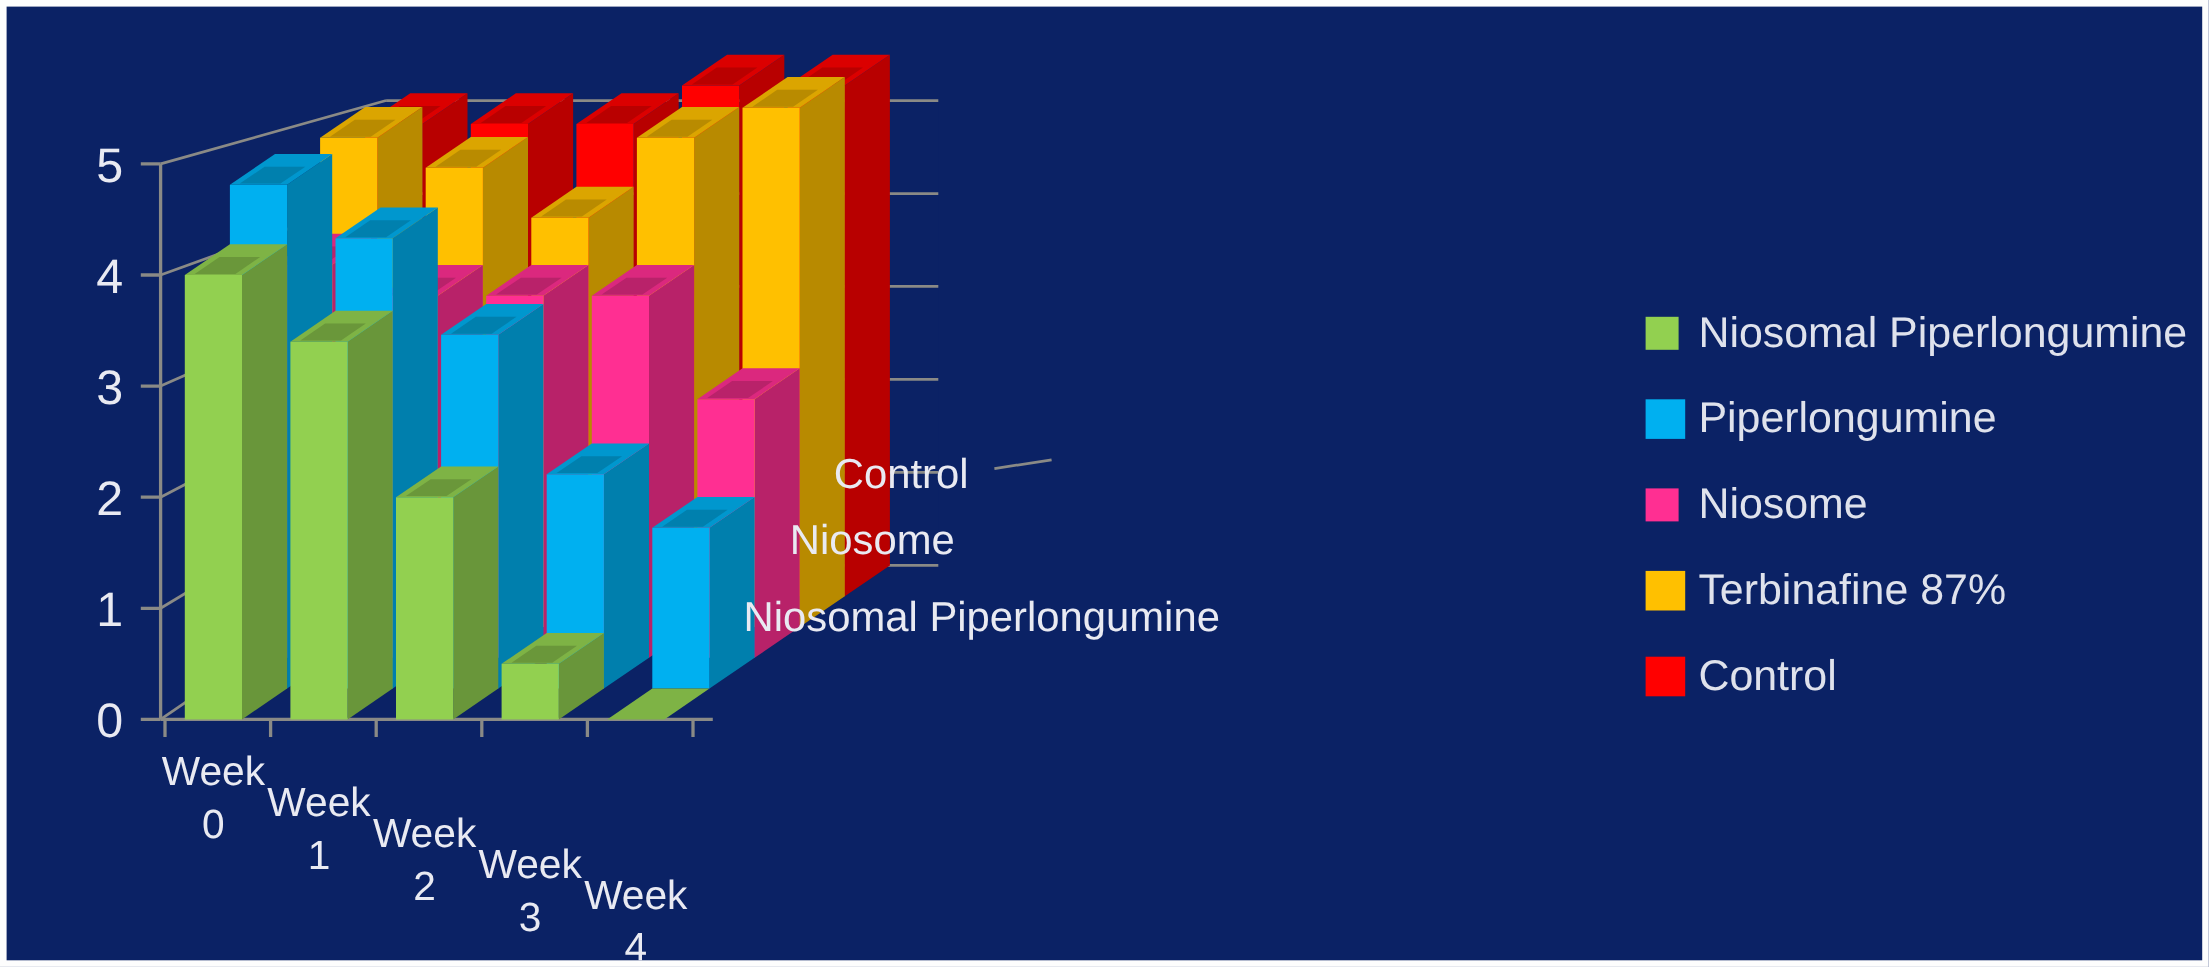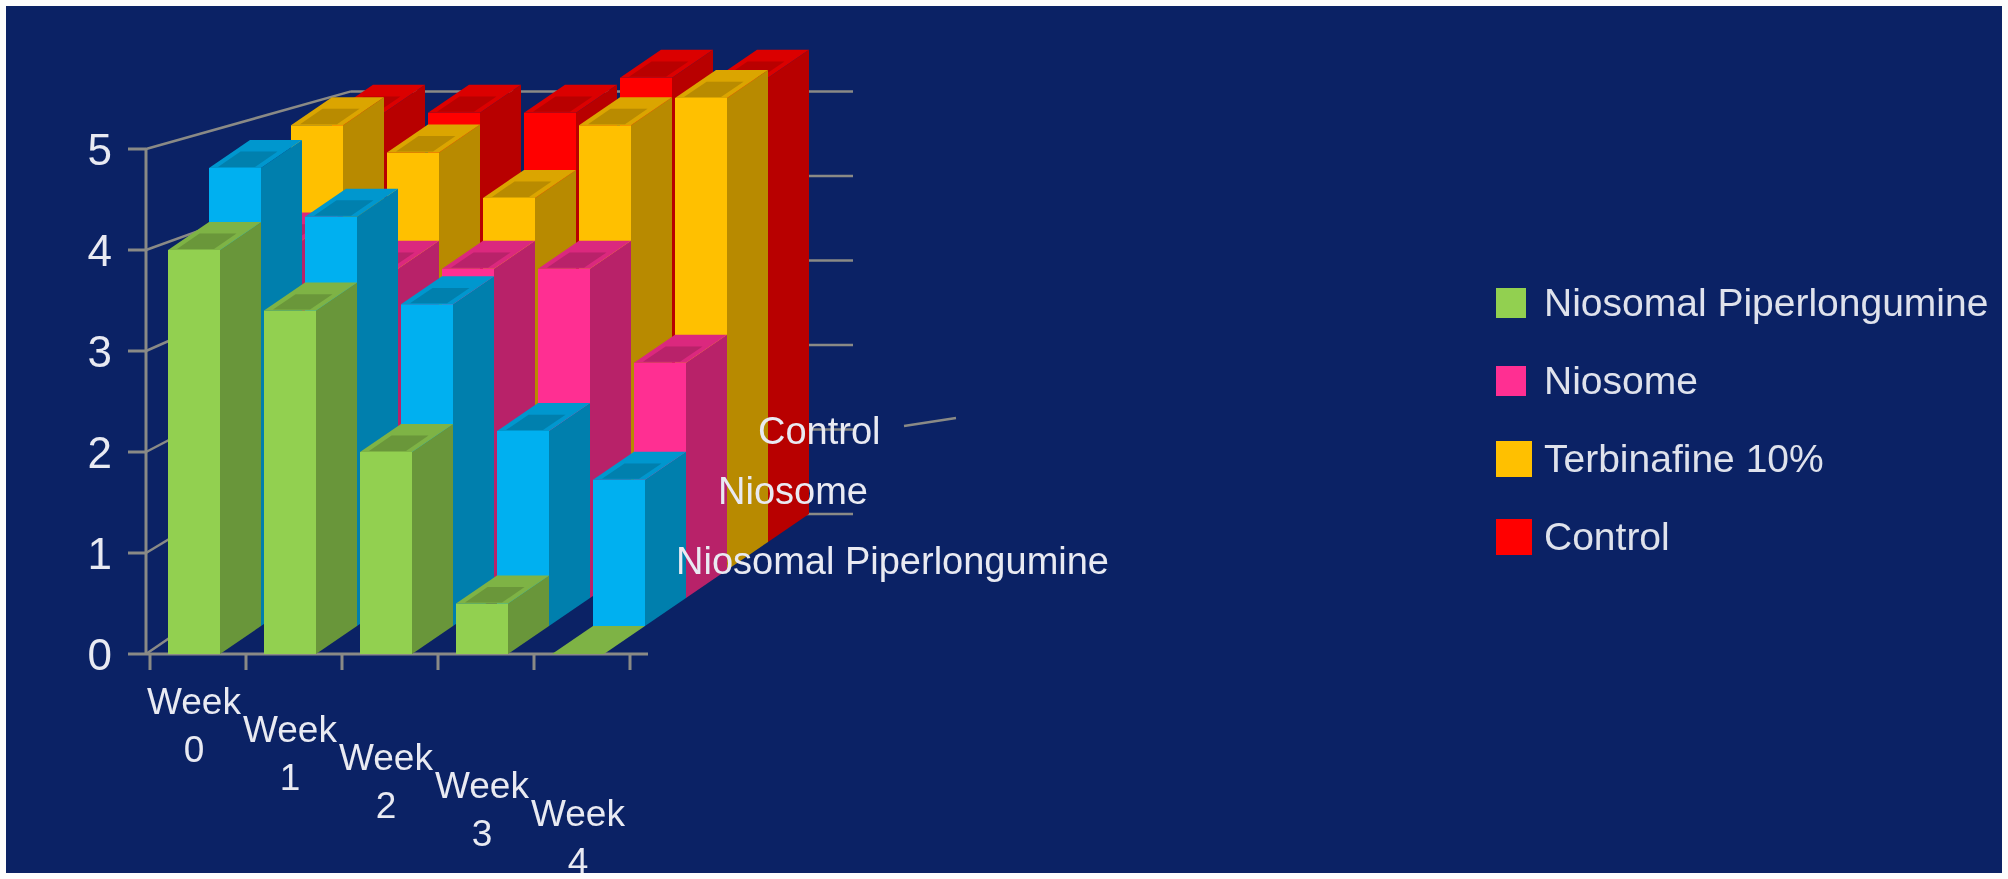--- a/index.html
+++ b/index.html
@@ -260,25 +260,29 @@
         </g>
       </svg>
   </div>
 
   <div class="legend">
     <div class="legend-row">
       <span class="legend-swatch" style="background:#92d050"></span>
       <span class="legend-text">Niosomal Piperlongumine</span>
     </div>
     <div class="legend-row">
+      <span class="legend-swatch wide" style="background:#00b0f0"></span>
+      <span class="legend-text">Piperlongumine</span>
+    </div>
+    <div class="legend-row">
       <span class="legend-swatch" style="background:#ff2f92"></span>
       <span class="legend-text">Niosome</span>
     </div>
     <div class="legend-row">
       <span class="legend-swatch wide" style="background:#ffc000"></span>
-      <span class="legend-text">Terbinafine 10%</span>
+      <span class="legend-text">Terbinafine 87%</span>
     </div>
     <div class="legend-row">
       <span class="legend-swatch wide" style="background:#ff0000"></span>
       <span class="legend-text">Control</span>
     </div>
   </div>
 </div>
 
 </body></html>

